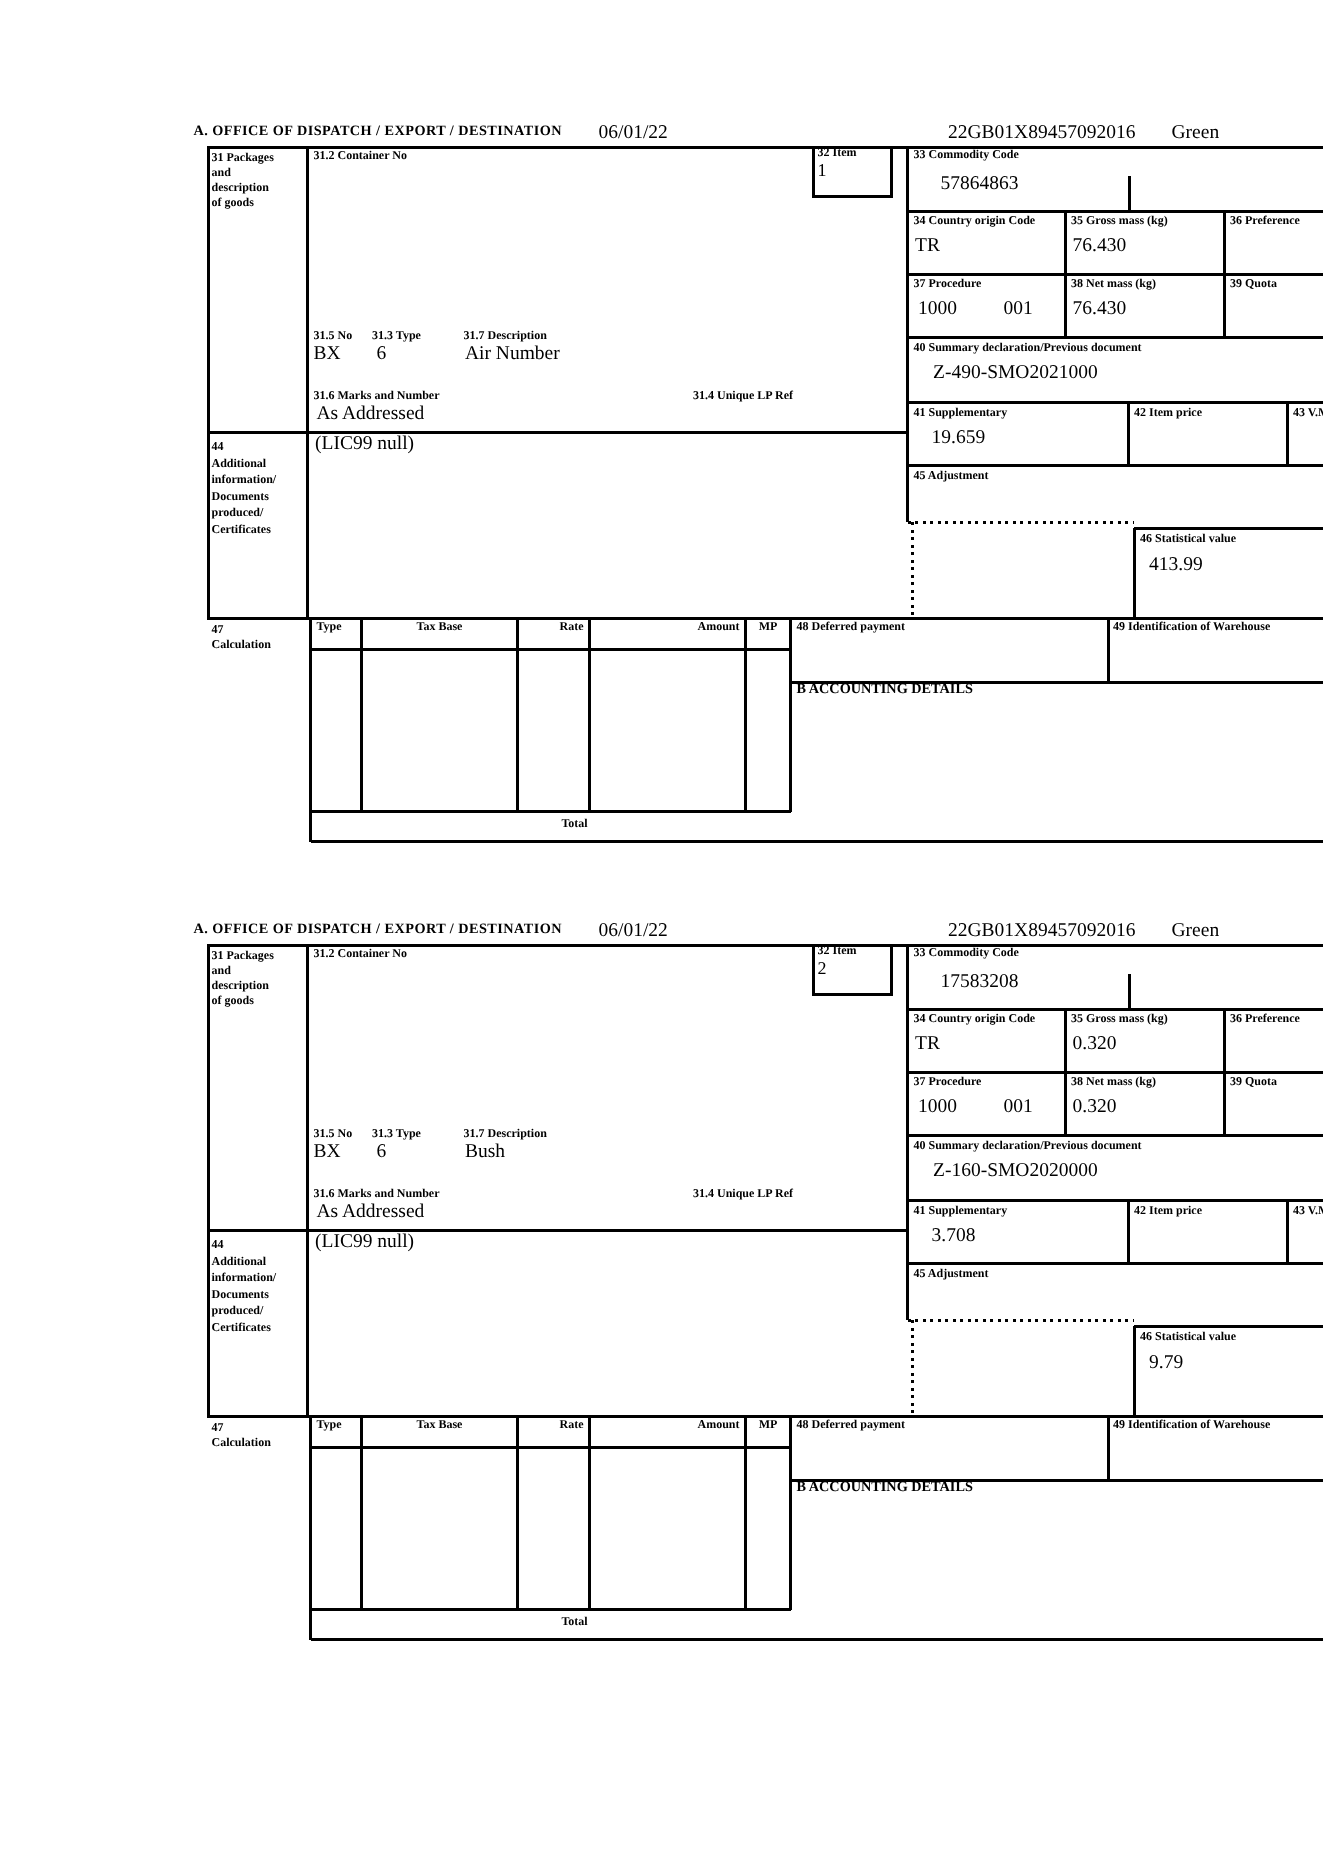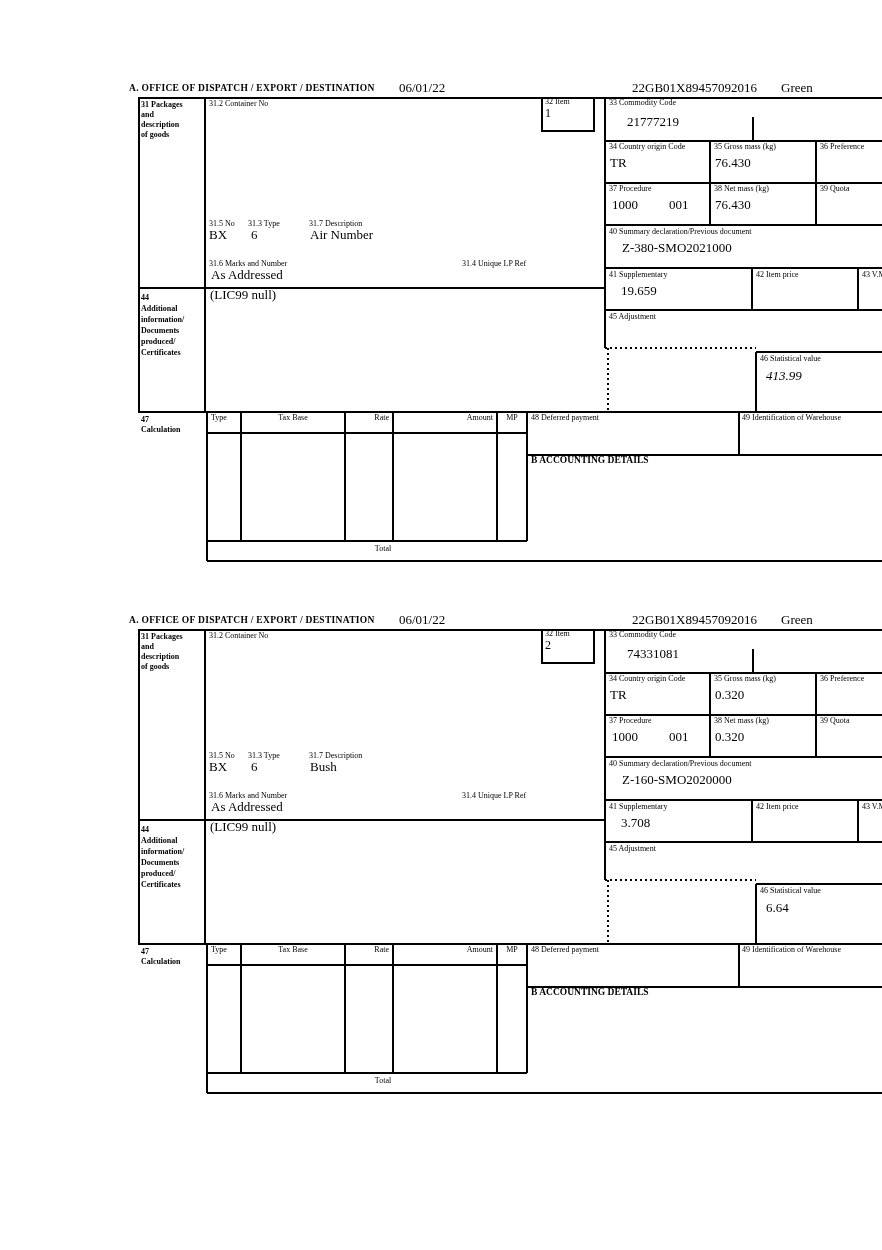--- a/index.html
+++ b/index.html
@@ -3,21 +3,21 @@
 <meta charset="utf-8">
 <style>
   html,body{margin:0;padding:0;}
   body{width:882px;height:1250px;position:relative;background:#ffffff;overflow:hidden;
        font-family:"Liberation Serif",serif;color:#000;}
   .section{position:absolute;left:78px;width:784px;height:483px;margin-left:44px;}
   .hdr{position:absolute;top:0;left:0;height:16px;width:100%;}
   .box{position:absolute;top:16px;left:16px;width:870px;height:465px;}
   .box svg{position:absolute;top:0;left:0;}
   .t{position:absolute;white-space:nowrap;line-height:1.05;}
-  .lbl{font-size:8px;font-weight:normal;}
+  .lbl{font-size:8px;font-weight:bold;}
   .val{font-size:13px;}
   .val-sm{font-size:12px;}
   .hdr-title{font-size:9.5px;font-weight:bold;letter-spacing:0.3px;}
   .hdr-val{font-size:13px;}
   .acct{font-size:9.5px;font-weight:bold;}
   .stack div{line-height:10px;font-size:8px;font-weight:bold;}
   .stack44 div{line-height:11px;font-size:8px;font-weight:bold;}
   .ctr{text-align:center;}
   .rgt{text-align:right;}
 </style>
@@ -100,41 +100,41 @@
       <div class="t val" style="left:172px;top:131px;">Air Number</div>
       <div class="t lbl" style="left:71px;top:163px;">31.6 Marks and Number</div>
       <div class="t lbl" style="left:324px;top:163px;">31.4 Unique LP Ref</div>
       <div class="t val" style="left:73px;top:171px;">As Addressed</div>
       <div class="t val" style="left:72px;top:191px;">(LIC99 null)</div>
 
       <div class="t lbl" style="left:407px;top:1px;">32 Item</div>
       <div class="t val-sm" style="left:407px;top:10px;">1</div>
 
       <div class="t lbl" style="left:471px;top:2px;">33 Commodity Code</div>
-      <div class="t val" style="left:489px;top:18px;">21777219</div>
+      <div class="t val" style="left:489px;top:18px;">57864863</div>
       <div class="t lbl" style="left:471px;top:46px;">34 Country origin Code</div>
       <div class="t val" style="left:472px;top:59px;">TR</div>
       <div class="t lbl" style="left:576px;top:46px;">35 Gross mass (kg)</div>
       <div class="t val" style="left:577px;top:59px;">76.430</div>
       <div class="t lbl" style="left:682px;top:46px;">36 Preference</div>
       <div class="t lbl" style="left:471px;top:88px;">37 Procedure</div>
       <div class="t val" style="left:474px;top:101px;">1000</div>
       <div class="t val" style="left:531px;top:101px;">001</div>
       <div class="t lbl" style="left:576px;top:88px;">38 Net mass (kg)</div>
       <div class="t val" style="left:577px;top:101px;">76.430</div>
       <div class="t lbl" style="left:682px;top:88px;">39 Quota</div>
       <div class="t lbl" style="left:471px;top:131px;">40 Summary declaration/Previous document</div>
-      <div class="t val" style="left:484px;top:144px;">Z-380-SMO2021000</div>
+      <div class="t val" style="left:484px;top:144px;">Z-490-SMO2021000</div>
       <div class="t lbl" style="left:471px;top:174px;">41 Supplementary</div>
       <div class="t val" style="left:483px;top:187px;">19.659</div>
       <div class="t lbl" style="left:618px;top:174px;">42 Item price</div>
       <div class="t lbl" style="left:724px;top:174px;">43 V.M. Code</div>
       <div class="t lbl" style="left:471px;top:216px;">45 Adjustment</div>
       <div class="t lbl" style="left:622px;top:258px;">46 Statistical value</div>
-      <div class="t val" style="left:628px;top:272px;font-style:italic;">413.99</div>
+      <div class="t val" style="left:628px;top:272px;">413.99</div>
 
       <div class="t lbl" style="left:73px;top:317px;">Type</div>
       <div class="t lbl ctr" style="left:103px;top:317px;width:104px;">Tax Base</div>
       <div class="t lbl rgt" style="left:207px;top:317px;width:44px;">Rate</div>
       <div class="t lbl rgt" style="left:255px;top:317px;width:100px;">Amount</div>
       <div class="t lbl ctr" style="left:359px;top:317px;width:30px;">MP</div>
       <div class="t lbl" style="left:393px;top:317px;">48 Deferred payment</div>
       <div class="t lbl" style="left:604px;top:317px;">49 Identification of Warehouse</div>
       <div class="t acct" style="left:393px;top:359px;">B ACCOUNTING DETAILS</div>
       <div class="t lbl ctr" style="left:200px;top:448px;width:90px;">Total</div>
@@ -216,41 +216,41 @@
       <div class="t val" style="left:172px;top:131px;">Bush</div>
       <div class="t lbl" style="left:71px;top:163px;">31.6 Marks and Number</div>
       <div class="t lbl" style="left:324px;top:163px;">31.4 Unique LP Ref</div>
       <div class="t val" style="left:73px;top:171px;">As Addressed</div>
       <div class="t val" style="left:72px;top:191px;">(LIC99 null)</div>
 
       <div class="t lbl" style="left:407px;top:1px;">32 Item</div>
       <div class="t val-sm" style="left:407px;top:10px;">2</div>
 
       <div class="t lbl" style="left:471px;top:2px;">33 Commodity Code</div>
-      <div class="t val" style="left:489px;top:18px;">74331081</div>
+      <div class="t val" style="left:489px;top:18px;">17583208</div>
       <div class="t lbl" style="left:471px;top:46px;">34 Country origin Code</div>
       <div class="t val" style="left:472px;top:59px;">TR</div>
       <div class="t lbl" style="left:576px;top:46px;">35 Gross mass (kg)</div>
       <div class="t val" style="left:577px;top:59px;">0.320</div>
       <div class="t lbl" style="left:682px;top:46px;">36 Preference</div>
       <div class="t lbl" style="left:471px;top:88px;">37 Procedure</div>
       <div class="t val" style="left:474px;top:101px;">1000</div>
       <div class="t val" style="left:531px;top:101px;">001</div>
       <div class="t lbl" style="left:576px;top:88px;">38 Net mass (kg)</div>
       <div class="t val" style="left:577px;top:101px;">0.320</div>
       <div class="t lbl" style="left:682px;top:88px;">39 Quota</div>
       <div class="t lbl" style="left:471px;top:131px;">40 Summary declaration/Previous document</div>
       <div class="t val" style="left:484px;top:144px;">Z-160-SMO2020000</div>
       <div class="t lbl" style="left:471px;top:174px;">41 Supplementary</div>
       <div class="t val" style="left:483px;top:187px;">3.708</div>
       <div class="t lbl" style="left:618px;top:174px;">42 Item price</div>
       <div class="t lbl" style="left:724px;top:174px;">43 V.M. Code</div>
       <div class="t lbl" style="left:471px;top:216px;">45 Adjustment</div>
       <div class="t lbl" style="left:622px;top:258px;">46 Statistical value</div>
-      <div class="t val" style="left:628px;top:272px;">6.64</div>
+      <div class="t val" style="left:628px;top:272px;">9.79</div>
 
       <div class="t lbl" style="left:73px;top:317px;">Type</div>
       <div class="t lbl ctr" style="left:103px;top:317px;width:104px;">Tax Base</div>
       <div class="t lbl rgt" style="left:207px;top:317px;width:44px;">Rate</div>
       <div class="t lbl rgt" style="left:255px;top:317px;width:100px;">Amount</div>
       <div class="t lbl ctr" style="left:359px;top:317px;width:30px;">MP</div>
       <div class="t lbl" style="left:393px;top:317px;">48 Deferred payment</div>
       <div class="t lbl" style="left:604px;top:317px;">49 Identification of Warehouse</div>
       <div class="t acct" style="left:393px;top:359px;">B ACCOUNTING DETAILS</div>
       <div class="t lbl ctr" style="left:200px;top:448px;width:90px;">Total</div>

